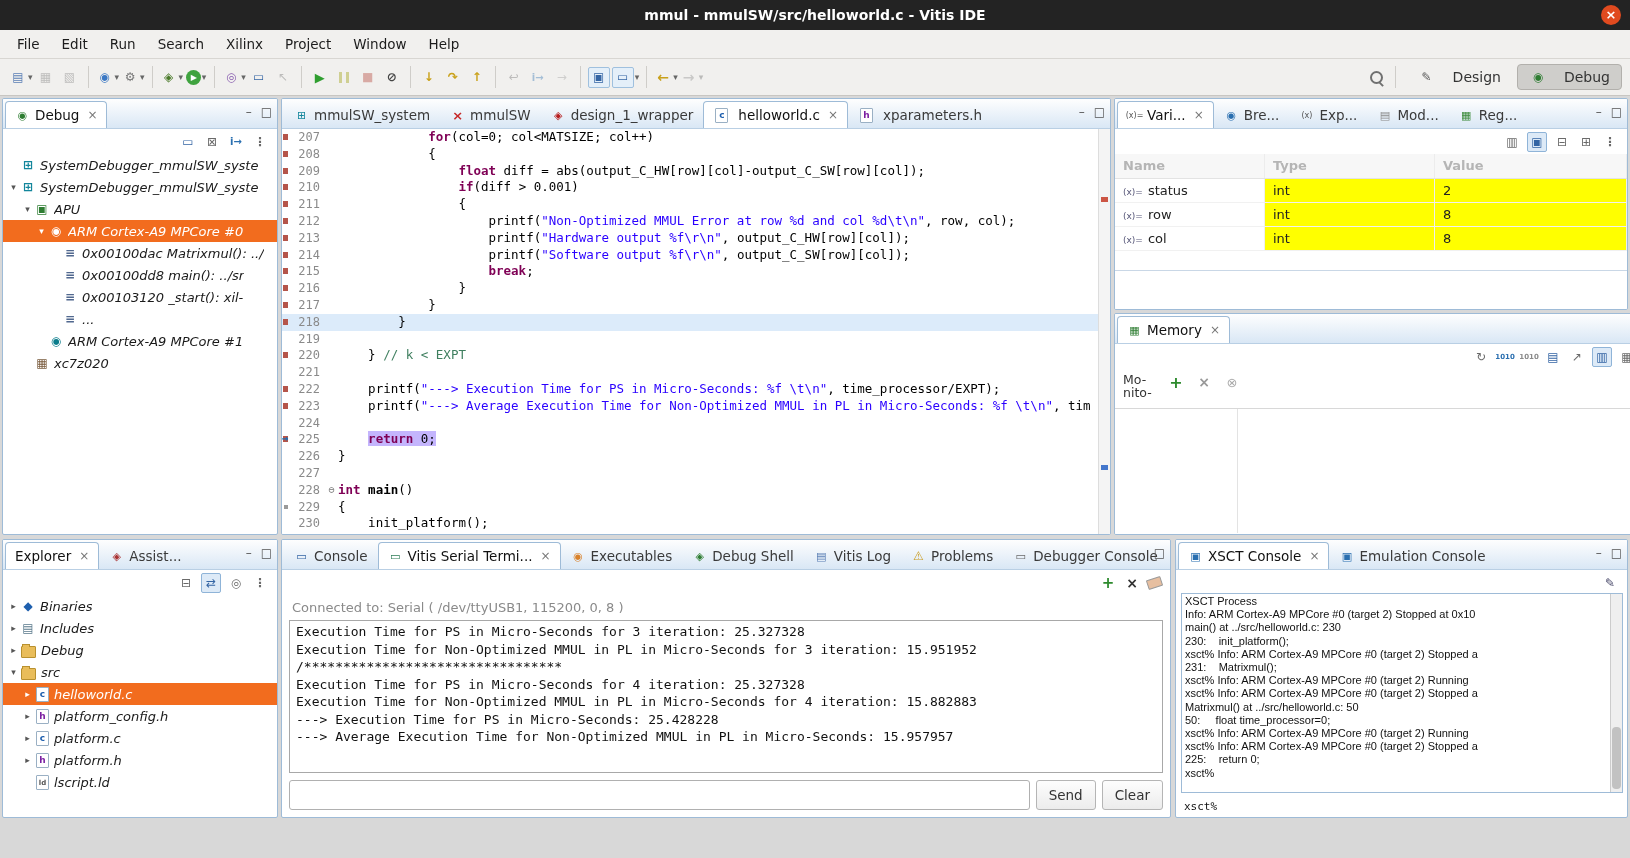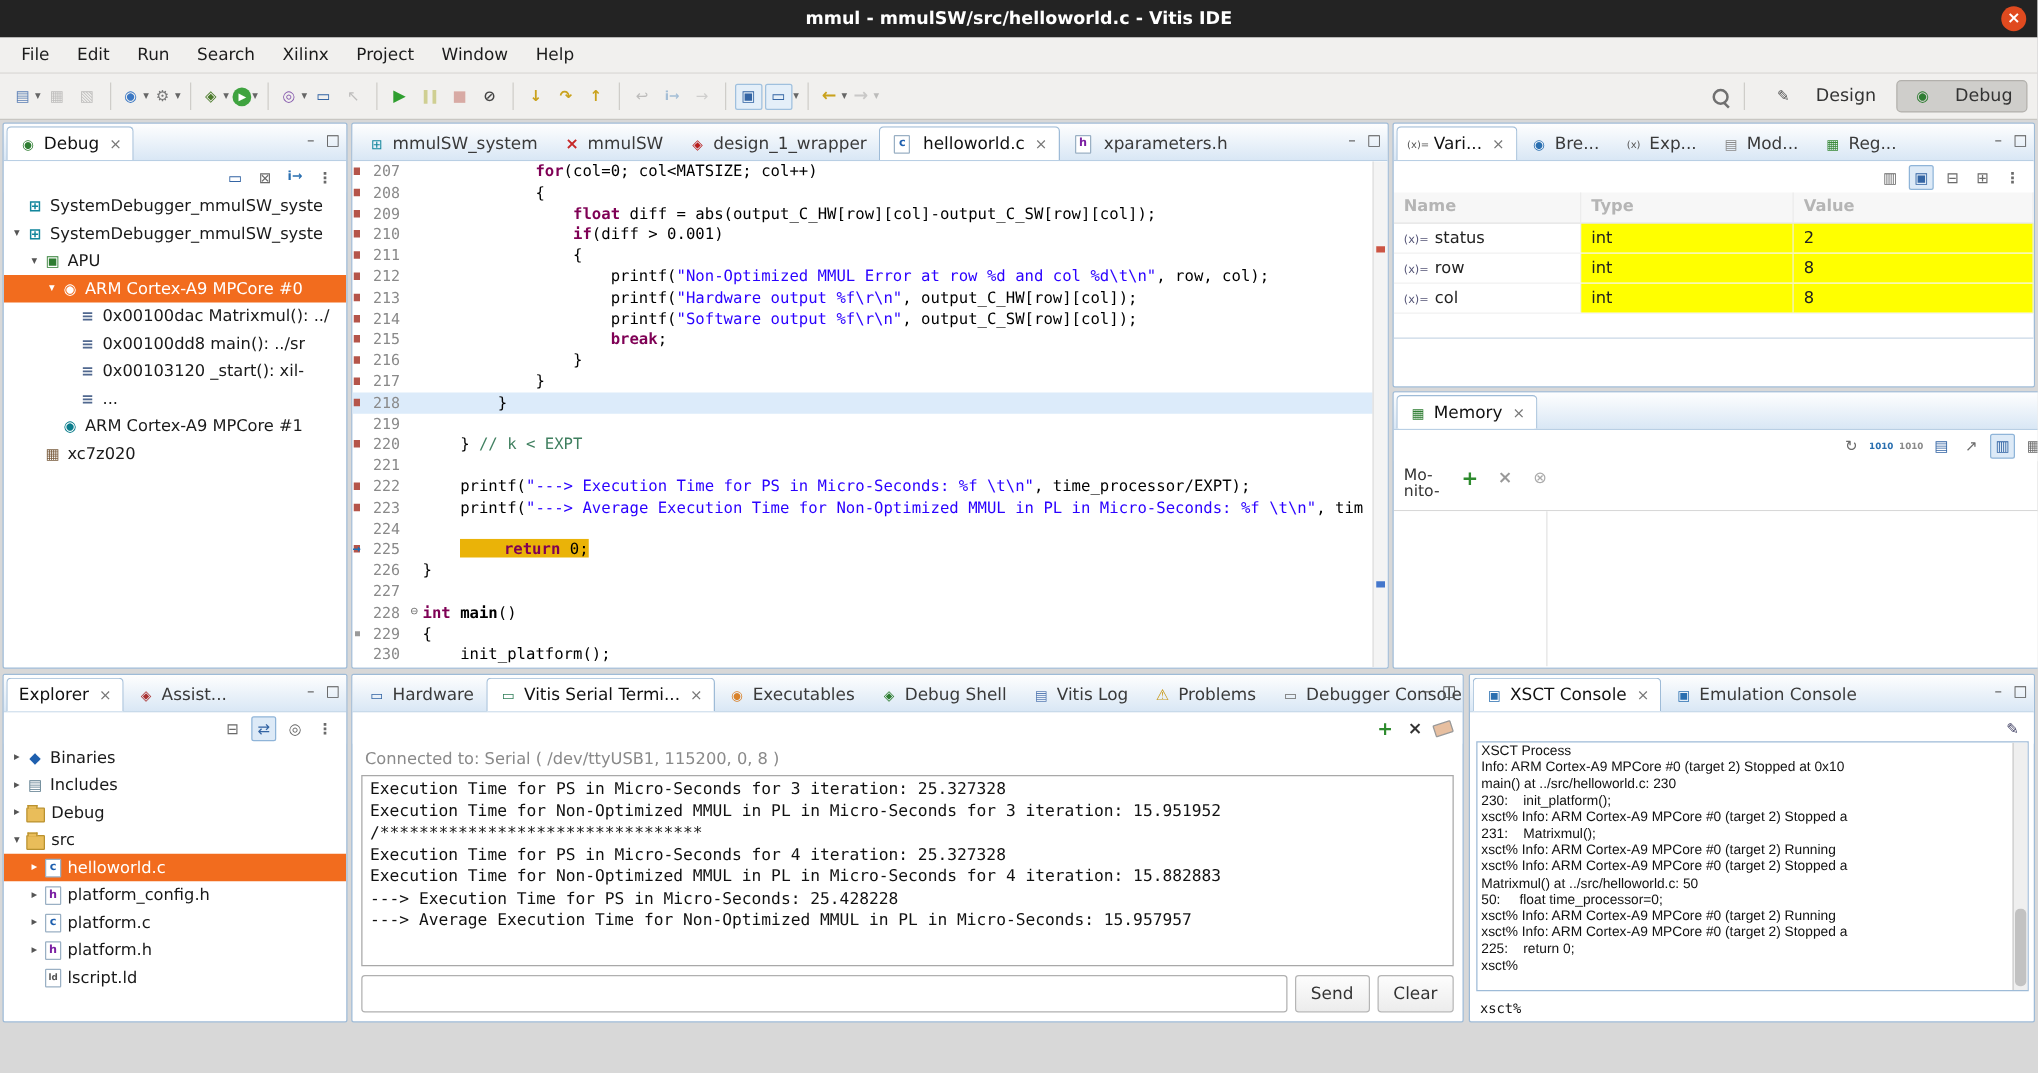--- a/index.html
+++ b/index.html
@@ -114,21 +114,21 @@
   .minmax{position:absolute;right:5px;top:6px;display:flex;gap:9px;color:#555;font-size:12px;z-index:5;}
   .mm{line-height:14px;}
   .toolrow{height:25px;display:flex;justify-content:flex-end;align-items:center;gap:6px;padding:0 8px;background:#fff;}
   
   .treewrap{overflow:hidden;}
   .trow{height:22px;display:flex;align-items:center;white-space:nowrap;overflow:hidden;font-size:13px;color:#1a1a1a;}
   .trow.sel{background:#f26c1e;color:#fff;}
   .arrow{width:13px;font-size:9px;color:#555;text-align:center;flex:none;}
   .trow.sel .arrow{color:#fff;}
   .ti{width:16px;height:15px;flex:none;margin-right:4px;font-size:12px;line-height:15px;text-align:center;}
-  .tlbl{overflow:hidden;}
+  .tlbl{overflow:hidden;font-style:italic;}
   .ic-system::before{content:"⊞";color:#13869c;font-weight:bold;}
   .ic-apu::before{content:"▣";color:#2e7d32;}
   .ic-core::before{content:"◉";color:#0b7d8c;}
   .trow.sel .ic-core::before{color:#fff;}
   .ic-frame::before{content:"≡";color:#51688f;font-weight:bold;}
   .ic-chip::before{content:"▦";color:#7a5c3e;}
   .ic-binaries::before{content:"◆";color:#1e5fae;}
   .ic-includes::before{content:"▤";color:#5a7a8c;}
   .ic-folder,.ic-folder-src{width:13px;height:10px;background:#e9bd5a;border:1px solid #b9912f;border-radius:1px;margin:3px 5px 0 1px;position:relative;}
   .ic-folder::before,.ic-folder-src::before{content:"";position:absolute;left:0;top:-3px;width:6px;height:2px;background:#e9bd5a;border:1px solid #b9912f;border-bottom:none;}
@@ -146,21 +146,21 @@
   .ltick{position:absolute;left:1px;top:5px;width:5px;height:6px;background:#b5554a;}
   .gtick{position:absolute;left:2px;top:6px;width:4px;height:4px;background:#9a9a9a;}
   .ipmark{position:absolute;left:0;top:0;color:#1f6fb5;font-weight:bold;font-size:11px;z-index:2;}
   .cl-num{width:34px;flex:none;text-align:right;color:#8a8a8a;padding-right:5px;font-size:12px;box-sizing:border-box;}
   .cl-fold{width:13px;flex:none;color:#777;font-size:10px;text-align:center;}
   .cl-code{flex:1;overflow:hidden;color:#000;}
   .k{color:#7f0055;font-weight:bold;}
   .s{color:#2a00ff;}
   .c{color:#3f7f5f;}
   .f{font-weight:bold;}
-  .green-extent{background:#eab308;padding-left:35px;}
+  .green-extent{background:#c4b5fd;}
   .ovr{position:absolute;top:0;right:0;width:11px;bottom:0;background:#f4f4f4;border-left:1px solid #ddd;}
   .ovrmark{position:absolute;left:2px;width:7px;height:5px;}
   
   .vheader{display:flex;height:24px;line-height:24px;background:#f7f7f7;border-bottom:1px solid #e3e3e3;
            color:#b5b5b5;font-weight:bold;font-size:13px;}
   .vh{padding-left:8px;box-sizing:border-box;border-right:1px solid #ececec;}
   .vrow{display:flex;height:23px;line-height:23px;font-size:13px;border-bottom:1px solid #f1f1f1;}
   .vcell{box-sizing:border-box;padding-left:8px;border-right:1px solid #eee;overflow:hidden;white-space:nowrap;}
   .w-name{width:150px;flex:none;}
   .w-type{width:170px;flex:none;}
@@ -622,21 +622,21 @@
     <span class="icn gray-xx">⊗</span>
   </div>
   <div class="mon-body"></div>
   <div class="mon-div"></div>
 </section>
 
 <section class="panel" id="console-panel" style="left:281px;top:539px;width:890px;height:279px">
   <div class="vtabs" id="console-tabs">
       <div class="vtab">
         <span class="ticn ic-console"></span>
-        <span class="tlabel">Hardware</span>
+        <span class="tlabel">Console</span>
       </div>
       <div class="vtab active">
         <span class="ticn ic-terminal"></span>
         <span class="tlabel">Vitis Serial Termi...</span>
         <span class="tclose">×</span>
       </div>
       <div class="vtab">
         <span class="ticn ic-executables"></span>
         <span class="tlabel">Executables</span>
       </div>

